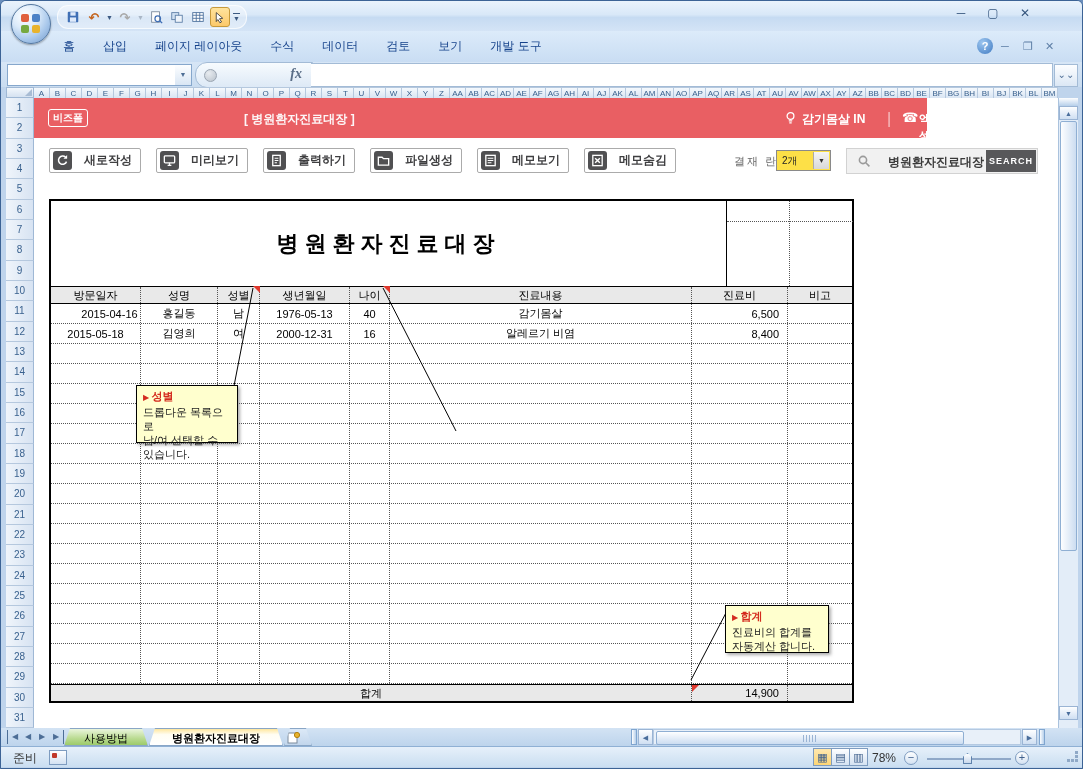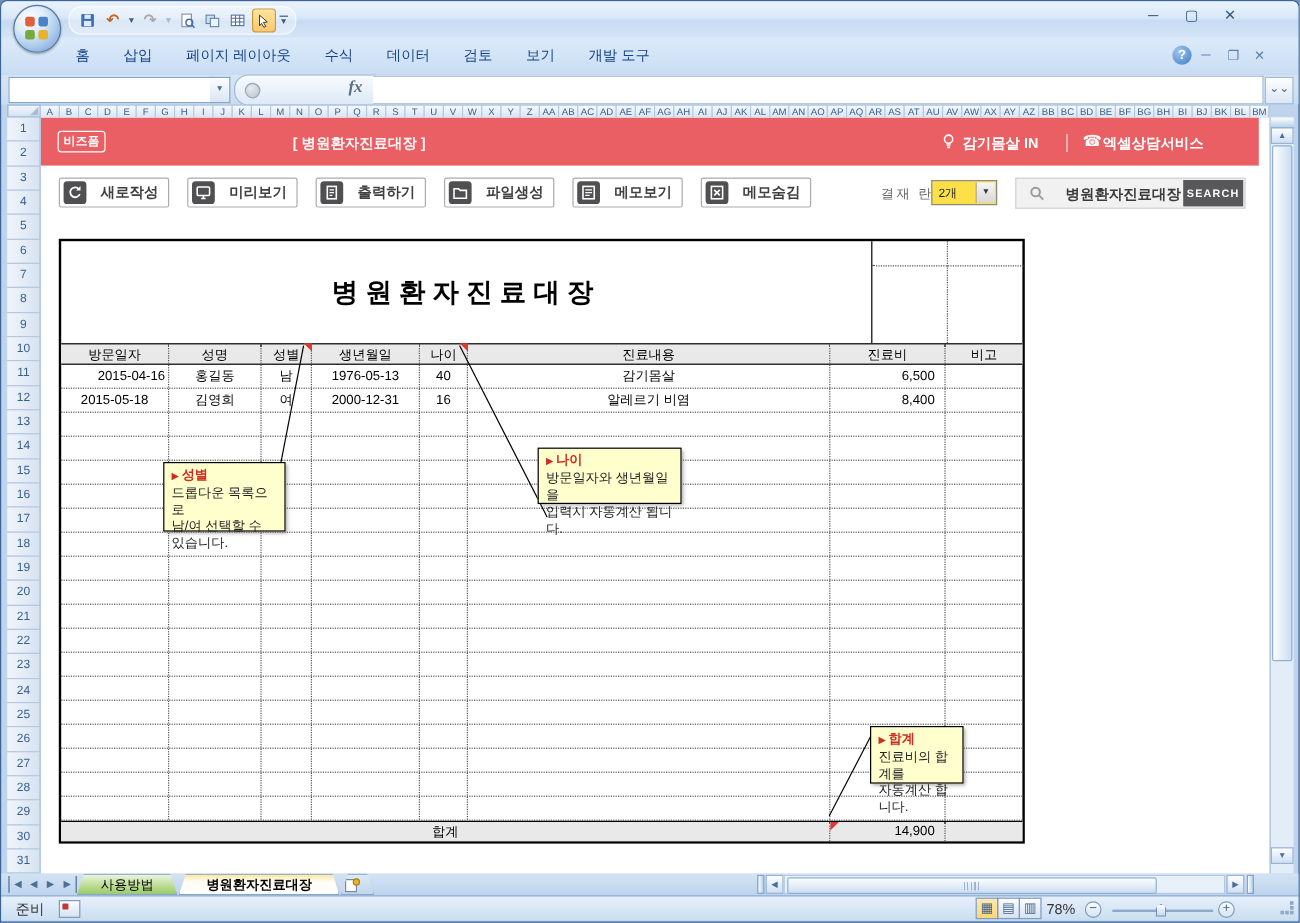--- a/index.html
+++ b/index.html
@@ -52,21 +52,21 @@
   #colheads{left:33px;top:86px;width:1024px;height:11px;display:flex;}
   .colh{flex:1;font-size:8px;color:#39618e;text-align:center;line-height:11px;
     background:linear-gradient(#f5f9fd,#d9e5f3);border-right:1px solid #b5c8de;border-top:1px solid #b5c8de;
     box-sizing:border-box;overflow:hidden;cursor:pointer;}
   #rowheads{left:5px;top:97px;width:28px;height:630px;display:flex;flex-direction:column;}
   .rowh{flex:1;font-size:10px;color:#39618e;text-align:center;display:flex;align-items:center;justify-content:center;
     background:linear-gradient(90deg,#f0f5fb,#d7e3f2);border-bottom:1px solid #b5c8de;border-right:1px solid #9fb8d5;
     box-sizing:border-box;cursor:pointer;}
   
   #sheet{left:33px;top:97px;width:1024px;height:630px;background:#fff;overflow:hidden;}
-  #banner{left:0;top:0;width:1015px;height:40px;background:#e95f63;color:#fff;}
+  #banner{left:0;top:0;width:893px;height:40px;background:#e95f63;color:#fff;}
   #bizlogo{left:14px;top:11px;border:1px solid #fff;border-radius:3px;padding:1px 4px;font-size:10px;font-weight:bold;}
   #bantitle{left:57px;top:7px;font-size:20px;font-weight:bold;letter-spacing:0px;}
   #bansub{left:210px;top:13px;font-size:12px;font-weight:bold;opacity:.95;}
   .banlink{top:13px;font-size:12px;font-weight:bold;cursor:pointer;}
   .banico{top:13px;}
   
   .fbtn{top:50px;width:92px;height:25px;background:#fff;border:1px solid #ababab;border-radius:2px;
     box-sizing:border-box;cursor:pointer;}
   .fbtn .ibox{position:absolute;left:3px;top:2px;width:19px;height:19px;background:#505052;border-radius:3px;}
   .fbtn .ibox svg{position:absolute;left:2px;top:2px;width:15px;height:15px;}
@@ -648,26 +648,21 @@
       <line x1="349" y1="190" x2="422" y2="333" stroke="#000" stroke-width="1"></line>
       <line x1="657" y1="582" x2="694" y2="511" stroke="#000" stroke-width="1"></line>
     </svg>
 
     <div class="abs cmt" style="left:102px;top:287px;width:102px;height:58px;">
       <span class="tri">▶ </span><span class="ct">성별</span><br>
       <span>드롭다운 목록으로</span><br>
       <span>남/여 선택할 수</span><br>
       <span>있습니다.</span>
     </div>
-    <div class="abs cmt" style="left:414px;top:275px;width:120px;height:47px;">
-      <span class="tri">▶ </span><span class="ct">나이</span><br>
-      <span>방문일자와 생년월일을</span><br>
-      <span>입력시 자동계산 됩니다.</span>
-    </div>
-    <div class="abs cmt" style="left:691px;top:507px;width:78px;height:48px;">
+    <div class="abs cmt" style="left:691px;top:507px;width:104px;height:48px;">
       <span class="tri">▶ </span><span class="ct">합계</span><br>
       <span>진료비의 합계를</span><br>
       <span>자동계산 합니다.</span>
     </div>
   </div>
 
   <div class="abs" id="vscroll">
     <div class="abs" id="vsplit"></div>
     <div class="abs sarrow" style="left:0;top:8px;">▲</div>
     <div class="abs" id="vthumb"></div>

